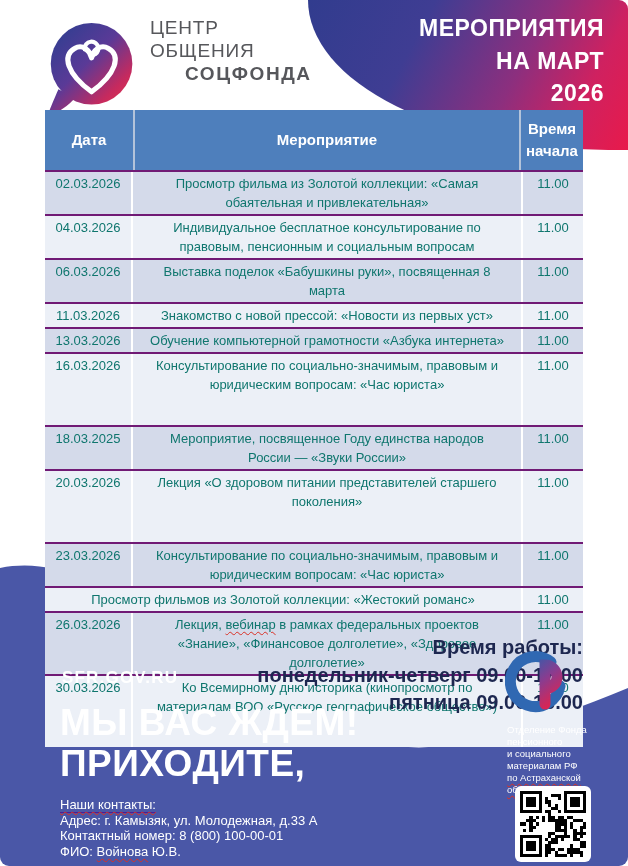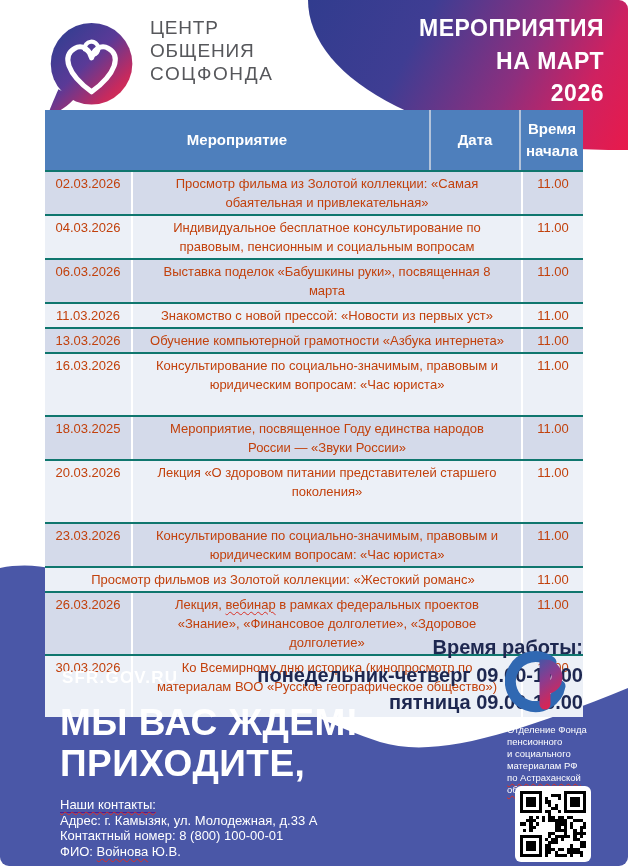--- a/index.html
+++ b/index.html
@@ -18,32 +18,32 @@
   }
   .banner-text{
     position:absolute;top:12px;right:24px;z-index:2;text-align:right;
     color:#ffffff;font-size:23px;font-weight:800;line-height:1.42;letter-spacing:.5px;
   }
 
   
   .logo-wrap{position:absolute;top:16px;left:38px;z-index:2;display:flex;align-items:flex-start;}
   .logo-mark{width:102px;height:104px;}
   .logo-text{margin-left:10px;color:#56575b;font-size:19px;line-height:1.22;letter-spacing:.8px;}
-  .logo-text .l3{font-weight:400;letter-spacing:1.6px;}
+  .logo-text .l3{font-weight:700;letter-spacing:1.6px;margin-left:35px;}
 
   
   .events-table{position:absolute;left:45px;top:110px;width:538px;z-index:2;}
   .thead{display:flex;background:#4e7fbc;color:#ffffff;font-weight:700;font-size:15px;text-align:center;}
   .thead .cell{padding:8px 2px;display:flex;align-items:center;justify-content:center;line-height:1.45;}
   .thead .cell + .cell{border-left:2px solid #b3c3da;}
-  .row{display:flex;border-top:2px solid #0f766e;font-size:13px;color:#c2410c;text-align:center;line-height:19px;}
+  .row{display:flex;border-top:2px solid #701a75;font-size:13px;color:#0f766e;text-align:center;line-height:19px;}
   .row.band-dark .cell{background:#d4daea;}
   .row.band-light .cell{background:#ecf0f7;text-align:center;}
   .row .cell + .cell{border-left:2px solid #ffffff;}
-  .row.tall .cell{padding-bottom:21px;}
+  .row.tall .cell{padding-bottom:31px;}
   .c-date{width:84px;flex:none;padding:2px 1px;}
   .c-event{flex:1;padding:2px 14px;}
   .c-time{width:58px;flex:none;padding:2px 1px;}
 
   
   .wave{position:absolute;left:0;top:540px;width:628px;height:326px;z-index:1;}
 
   
   .workhours{
     position:absolute;top:634px;right:45px;width:330px;z-index:3;
@@ -96,22 +96,22 @@
     </svg>
     <div class="logo-text">
       <div class="l1">ЦЕНТР</div>
       <div class="l2">ОБЩЕНИЯ</div>
       <div class="l3">СОЦФОНДА</div>
     </div>
   </div>
 
   <div class="events-table">
     <div class="thead">
+      <div class="cell c-date">Дата</div>
       <div class="cell c-event">Мероприятие</div>
-      <div class="cell c-date">Дата</div>
       <div class="cell c-time">Время начала</div>
     </div>
     <div id="table-body">
         <div class="row band-dark">
           <div class="cell c-date">02.03.2026</div>
           <div class="cell c-event">Просмотр фильма из Золотой коллекции: «Самая обаятельная и привлекательная»</div>
           <div class="cell c-time">11.00</div>
         </div>
         <div class="row band-light">
           <div class="cell c-date">04.03.2026</div>

